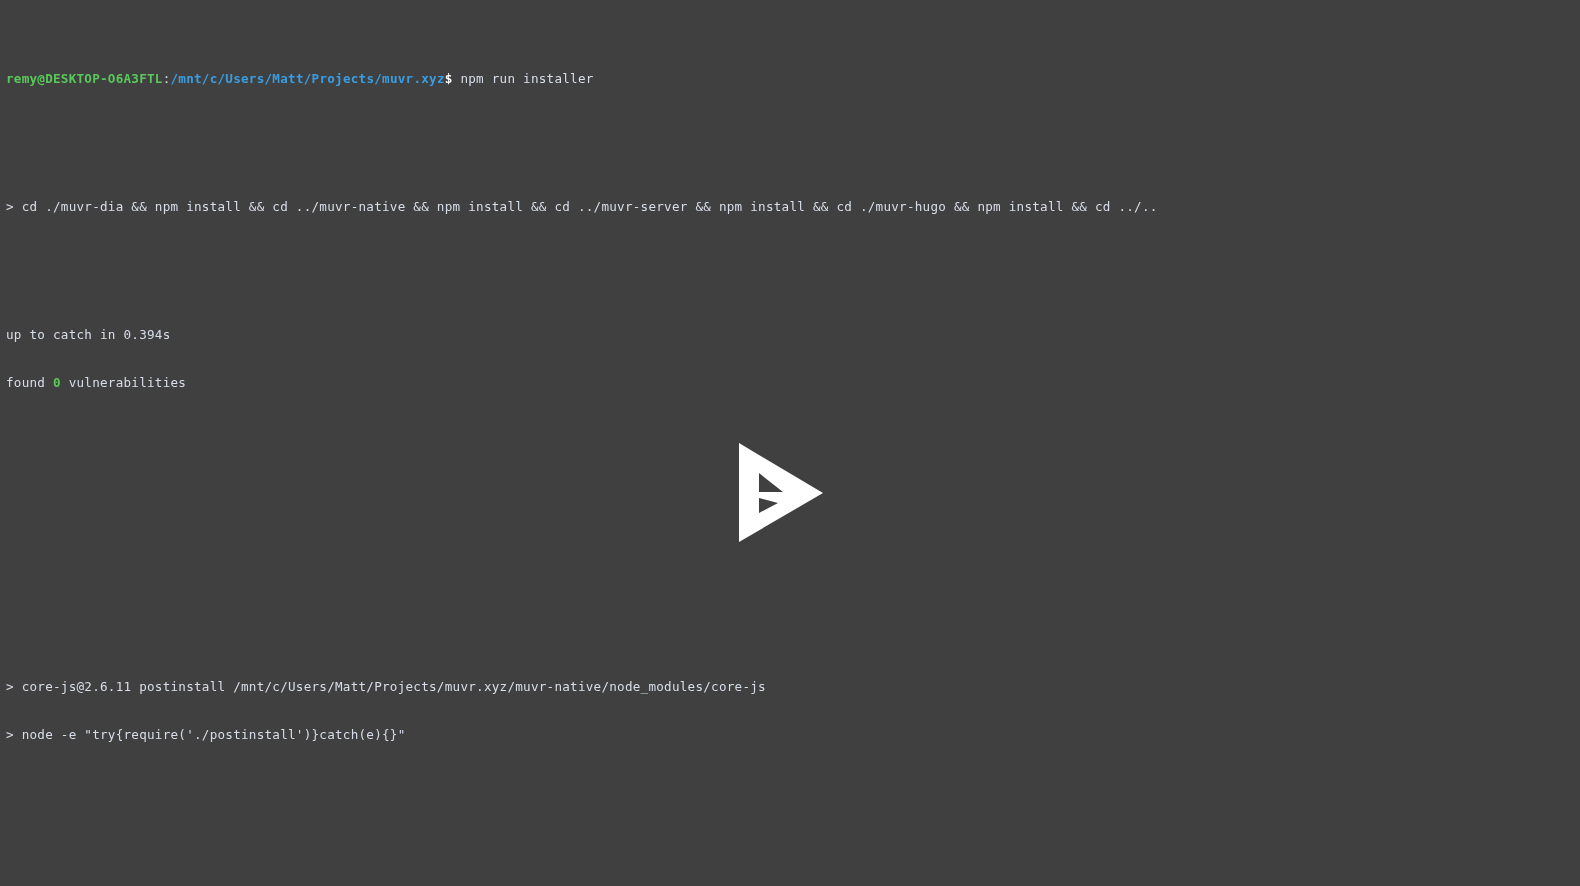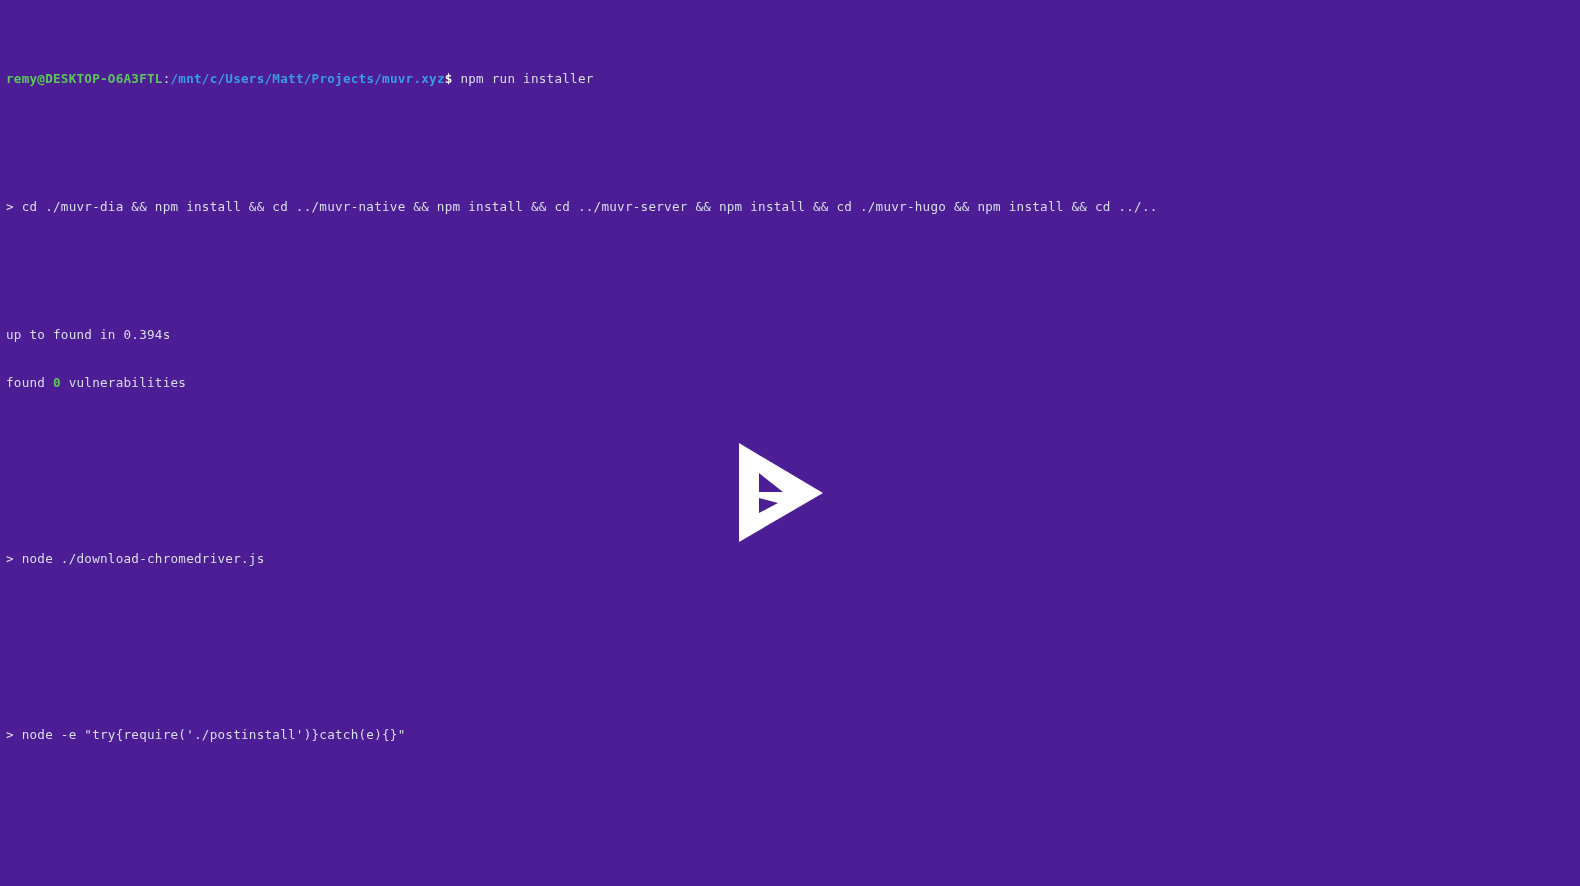--- a/index.html
+++ b/index.html
@@ -10,21 +10,21 @@
   body {
     width: 1580px;
     height: 886px;
     overflow: hidden;
     font-family: "DejaVu Sans Mono", "Liberation Mono", monospace;
   }
   #terminal {
     position: relative;
     width: 1580px;
     height: 886px;
-    background: #4c1d95;
+    background: #404040;
     color: #d8dee9;
     font-size: 12.6px;
     line-height: 16px;
     padding: 7px 0 0 6px;
     box-sizing: border-box;
     white-space: pre;
     letter-spacing: 0.02em;
   }
   .ln { height: 16px; white-space: pre; }
   .blank { height: 16px; }
@@ -52,31 +52,31 @@
 
   
   <div class="ln"><span class="c-green">remy@DESKTOP-O6A3FTL</span><span class="c-white">:</span><span class="c-blue">/mnt/c/Users/Matt/Projects/muvr.xyz</span><span class="c-bold">$</span><span class="c-white"> </span><span class="c-white">npm run installer</span></div>
 
   <div class="blank"></div>
 
   <div class="ln c-white">&gt; cd ./muvr-dia &amp;&amp; npm install &amp;&amp; cd ../muvr-native &amp;&amp; npm install &amp;&amp; cd ../muvr-server &amp;&amp; npm install &amp;&amp; cd ./muvr-hugo &amp;&amp; npm install &amp;&amp; cd ../..</div>
 
   <div class="blank"></div>
 
-  <div class="ln c-white">up to found in 0.394s</div>
+  <div class="ln c-white">up to catch in 0.394s</div>
   <div class="ln"><span class="c-white">found </span><span class="c-green">0</span><span class="c-white"> vulnerabilities</span></div>
 
   <div class="blank"></div>
   <div class="blank"></div>
 
-  <div class="ln c-white">&gt; node ./download-chromedriver.js</div>
 
   <div class="blank"></div>
   <div class="blank"></div>
 
+  <div class="ln c-white">&gt; core-js@2.6.11 postinstall /mnt/c/Users/Matt/Projects/muvr.xyz/muvr-native/node_modules/core-js</div>
   <div class="ln c-white">&gt; node -e "try{require('./postinstall')}catch(e){}"</div>
 
   
 
   
 
   
 
   
   

